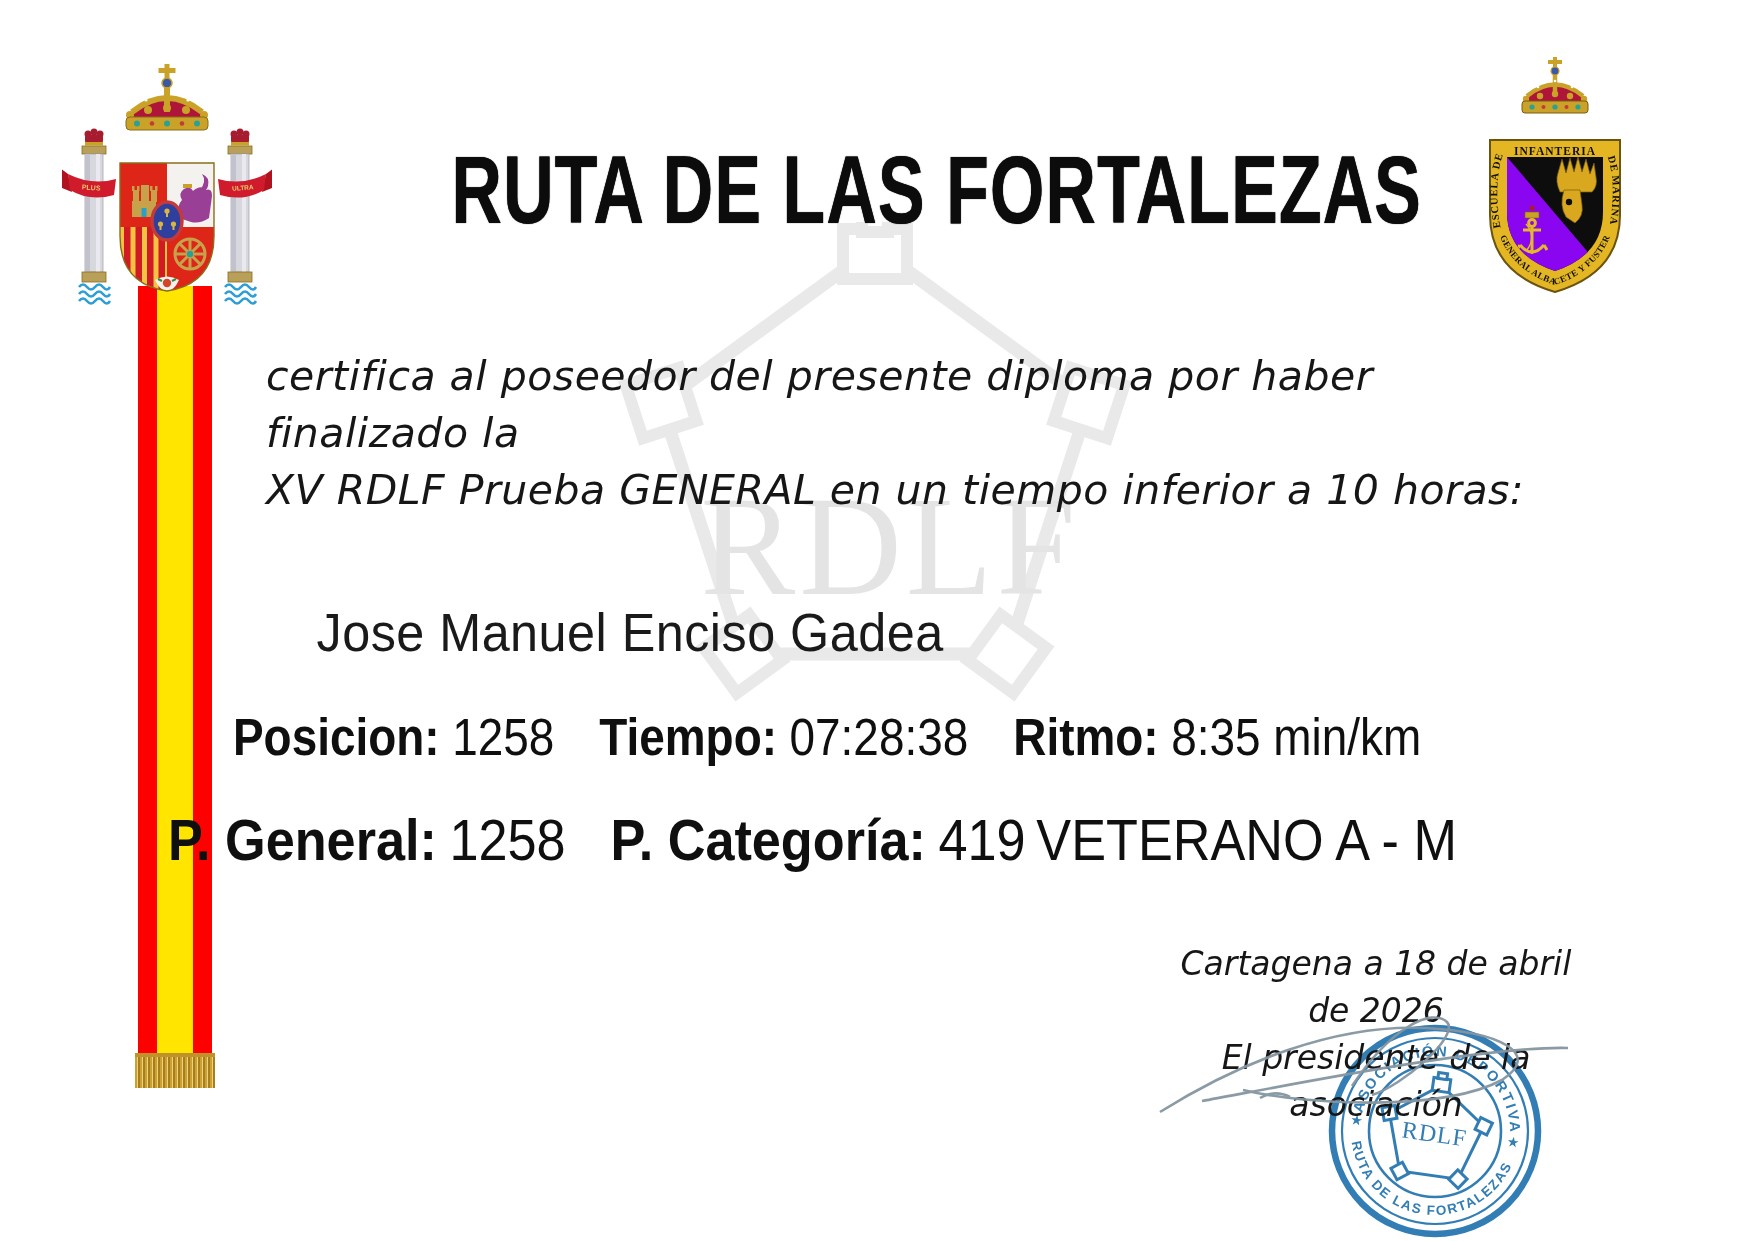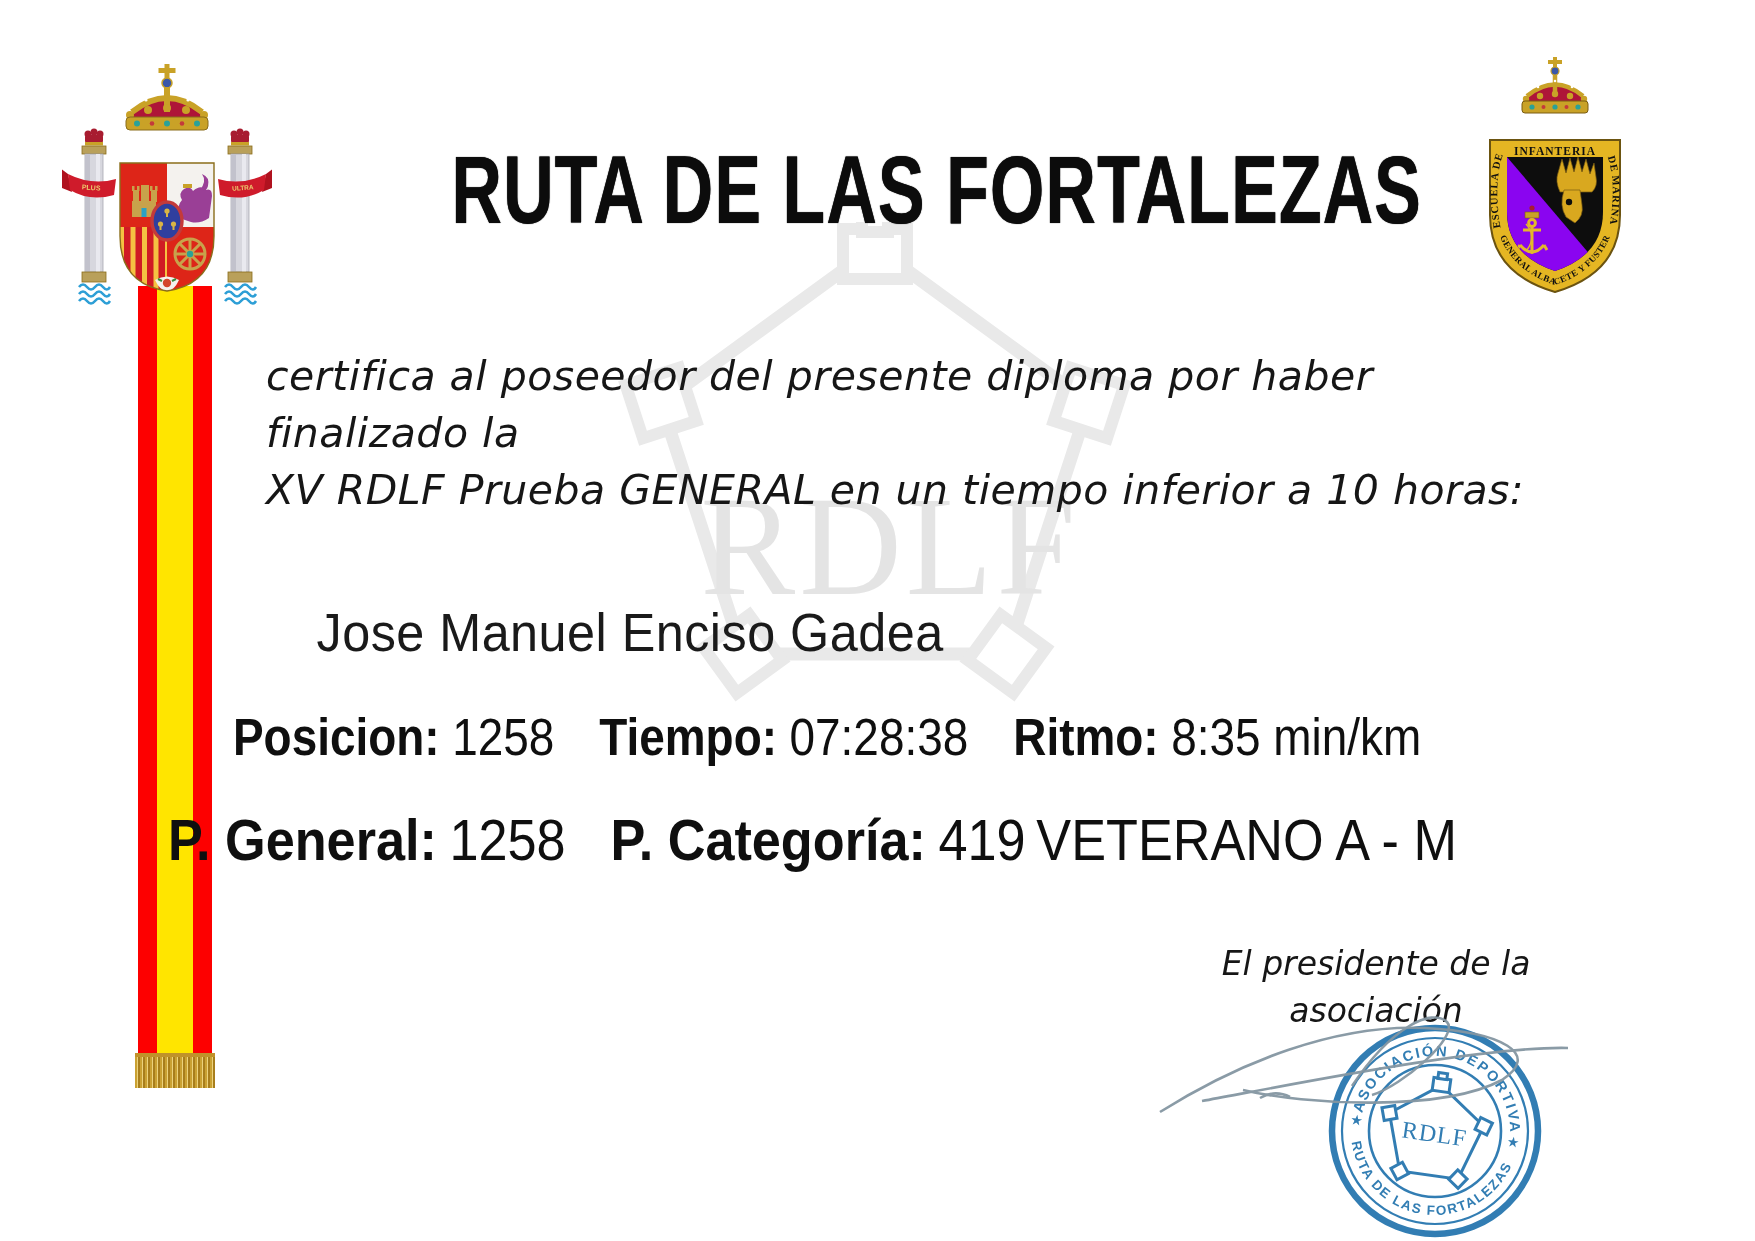--- a/index.html
+++ b/index.html
@@ -317,20 +317,21 @@
     </span>
   </div>
 
   <div class="stats2">
     <span class="stats-inner">
       <span class="stat-label">P. General:</span><span class="stat-value">1258</span><span class="stat-label">P. Categoría:</span><span class="stat-value last">419</span><span class="categoria">VETERANO A - M</span>
     </span>
   </div>
 
   <div class="date-block hand">
+    <div>Cartagena a 18 de abril de 2026</div>
     <div>El presidente de la asociación</div>
   </div>
 
   <svg class="stamp" viewBox="-110 -110 220 220" aria-hidden="true">
     <g stroke="#2173ad" fill="none" opacity="0.92">
       <circle r="103" stroke-width="6.5"></circle>
       <circle r="93" stroke-width="2.2"></circle>
       <circle r="66" stroke-width="2.6"></circle>
     </g>
     <defs>

